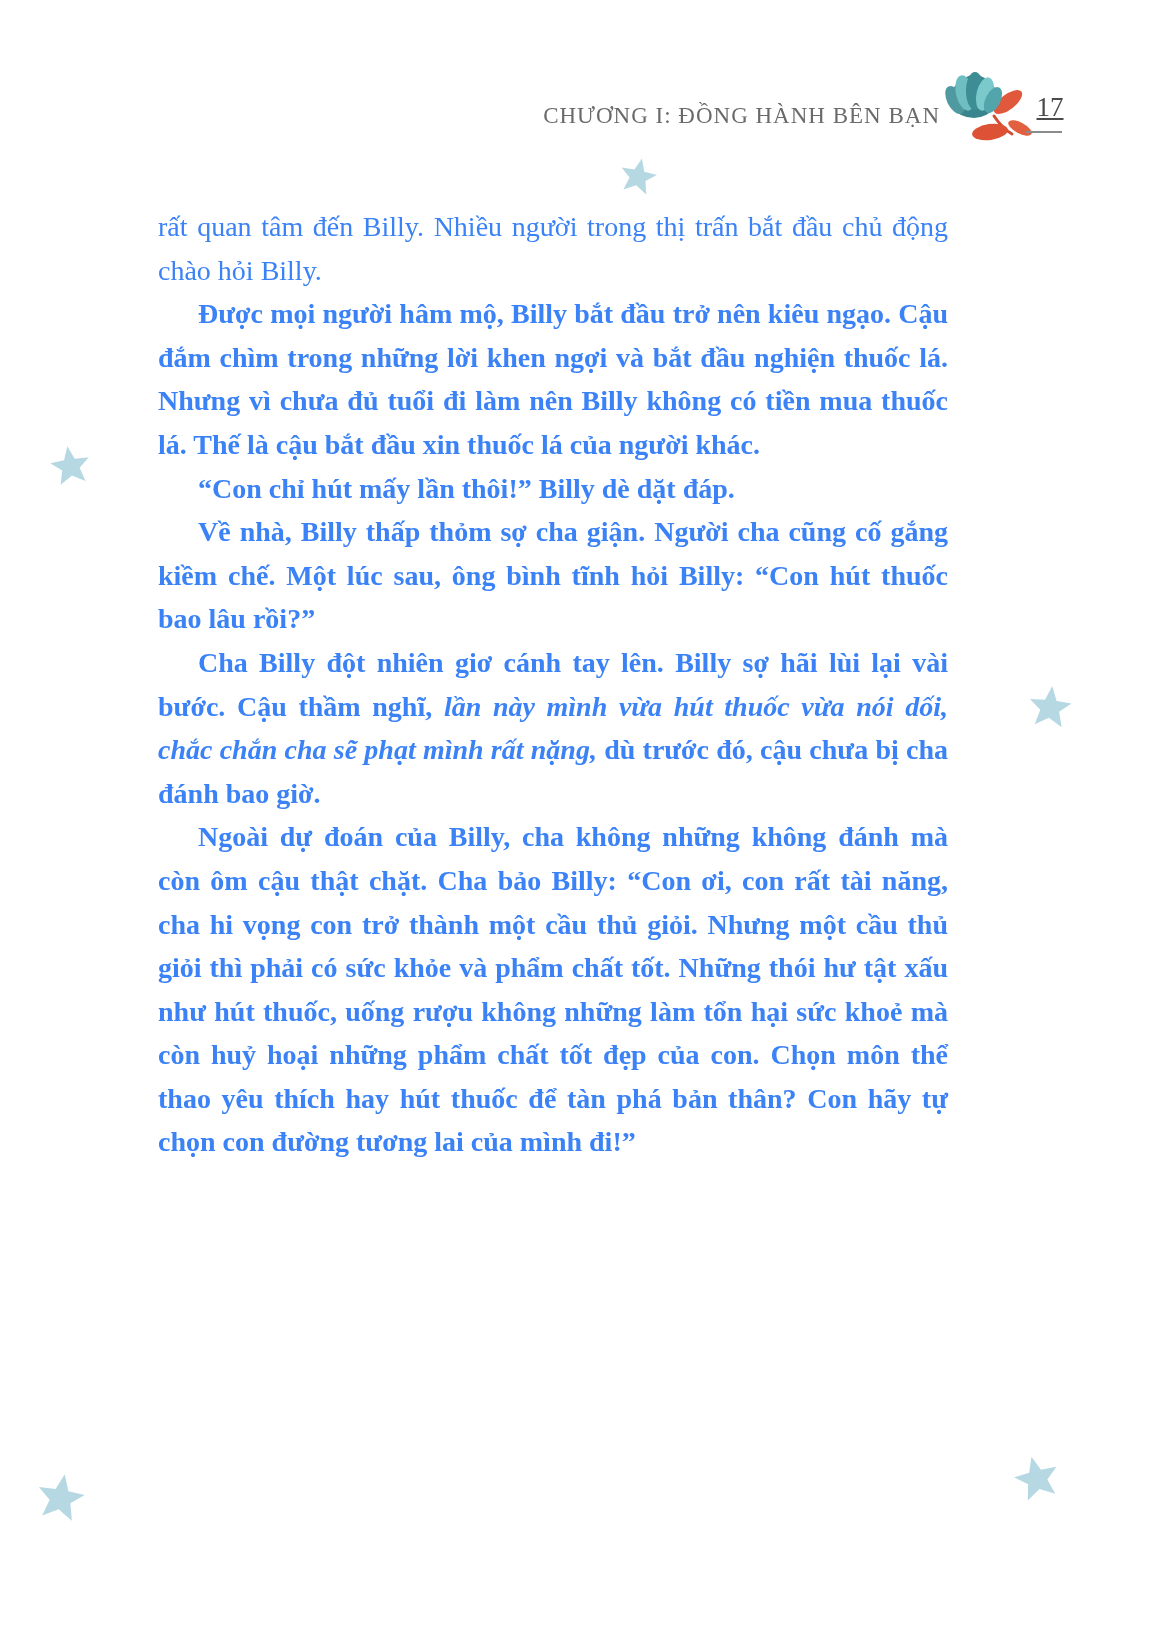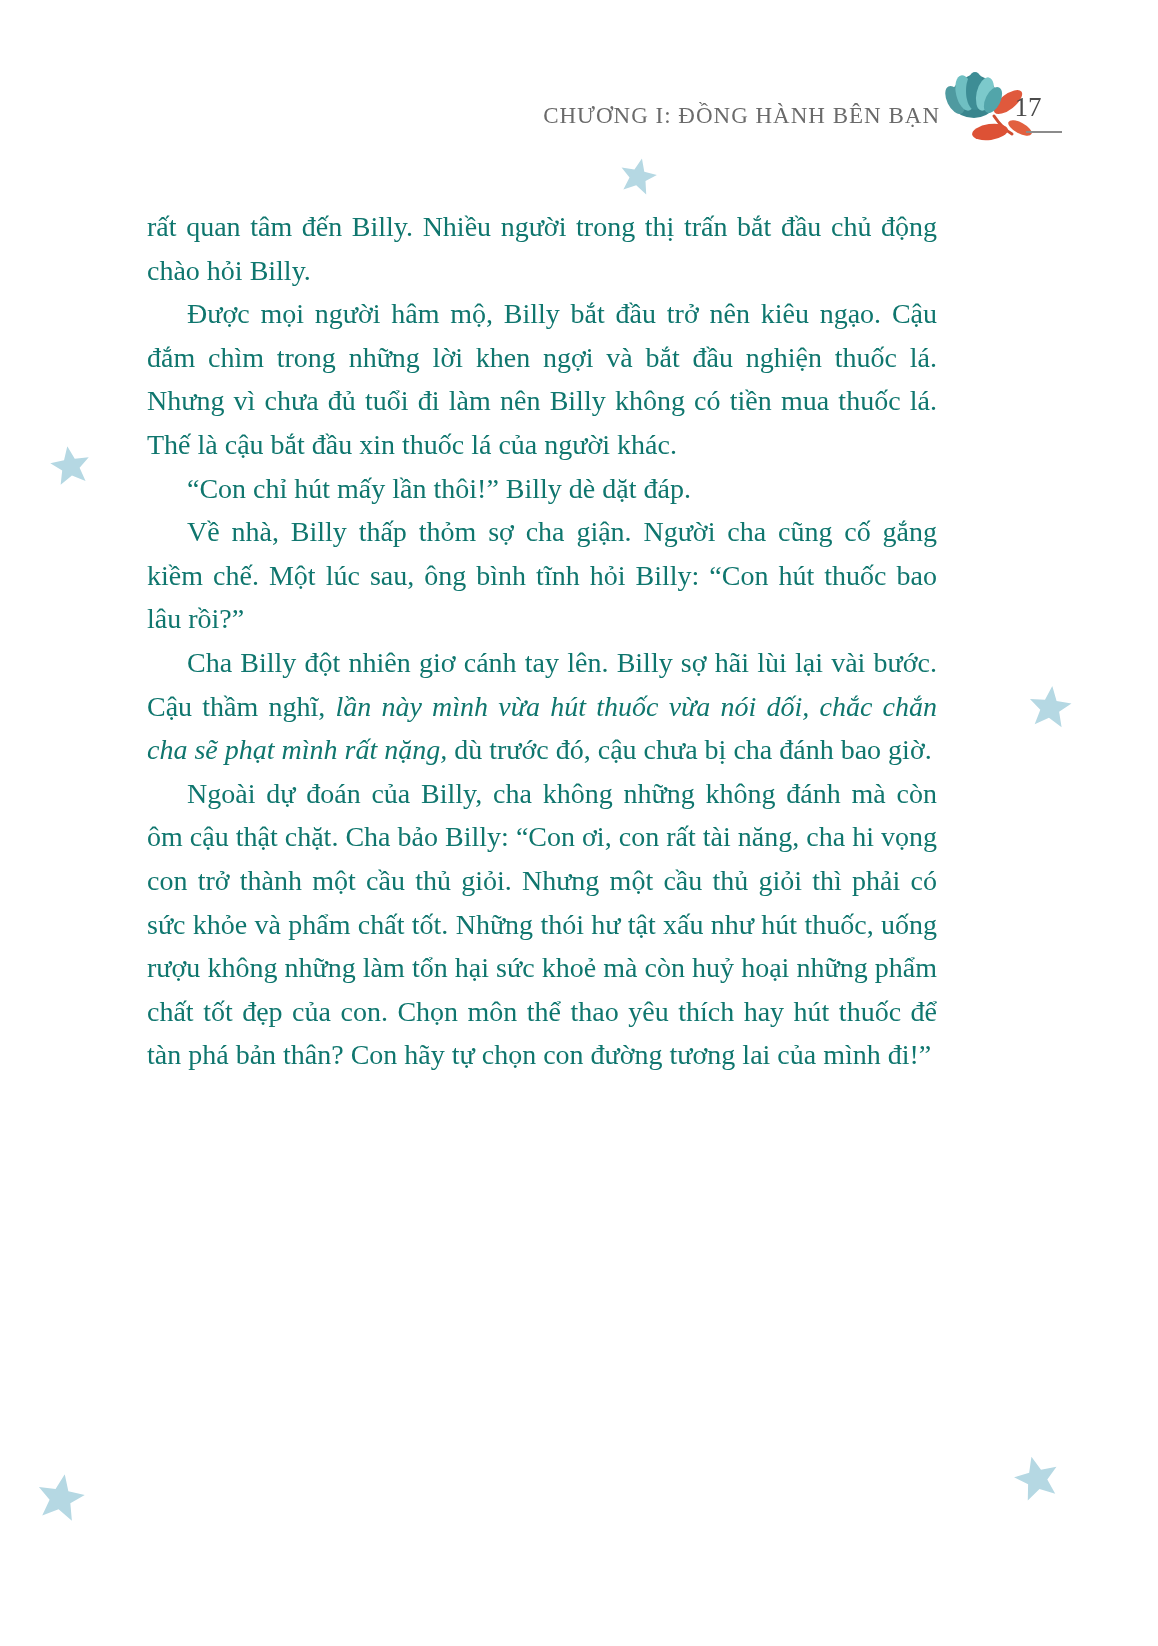--- a/index.html
+++ b/index.html
@@ -20,49 +20,50 @@
     width: 940px;
     text-align: right;
     font-size: 23px;
     letter-spacing: 1px;
     color: #6a6a6a;
     white-space: nowrap;
   }
   .flower { position: absolute; left: 942px; top: 66px; width: 95px; height: 86px; }
   .page-number {
     position: absolute;
-    left: 1002px;
+    left: 1024px;
     top: 92px;
     width: 52px;
     text-align: center;
     font-size: 27px;
     color: #4b4b4b;
+    text-decoration: underline;
   }
   .page-number-rule {
     position: absolute;
     left: 1026px;
     top: 131px;
     width: 36px;
     height: 2px;
     background: #8b8b8b;
   }
 
   
   .body-text {
     position: absolute;
-    left: 147px;
+    left: 158px;
     top: 205px;
     width: 790px;
     font-size: 28px;
     line-height: 43.6px;
-    color: #0f766e;
+    color: #3b82f6;
     text-align: justify;
   }
   .body-text p { margin: 0; }
-  .body-text p.indent { text-indent: 40px; }
+  .body-text p.indent { text-indent: 40px; font-weight: bold; }
   .body-text .italic { font-style: italic; }
 
   
   .star { position: absolute; }
 </style>
 </head>
 <body>
 
 <div class="page">
 

